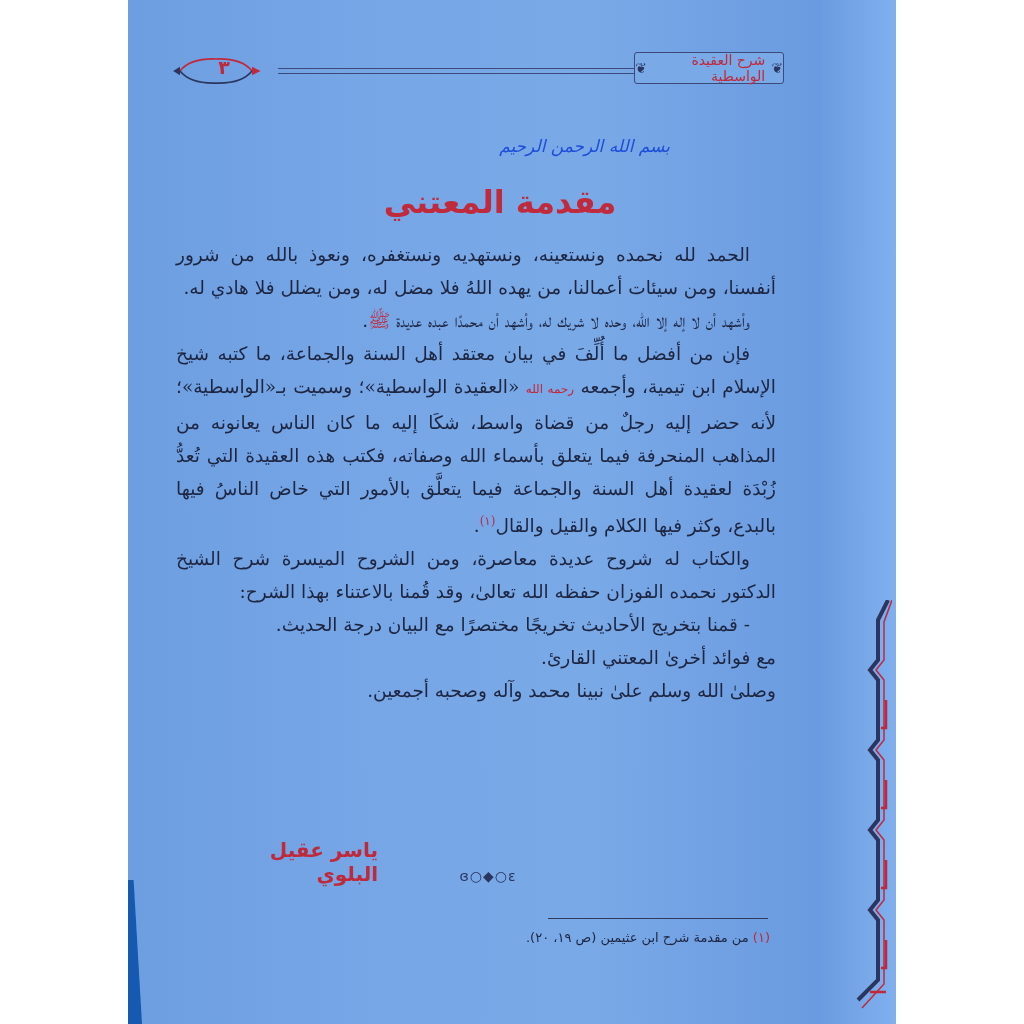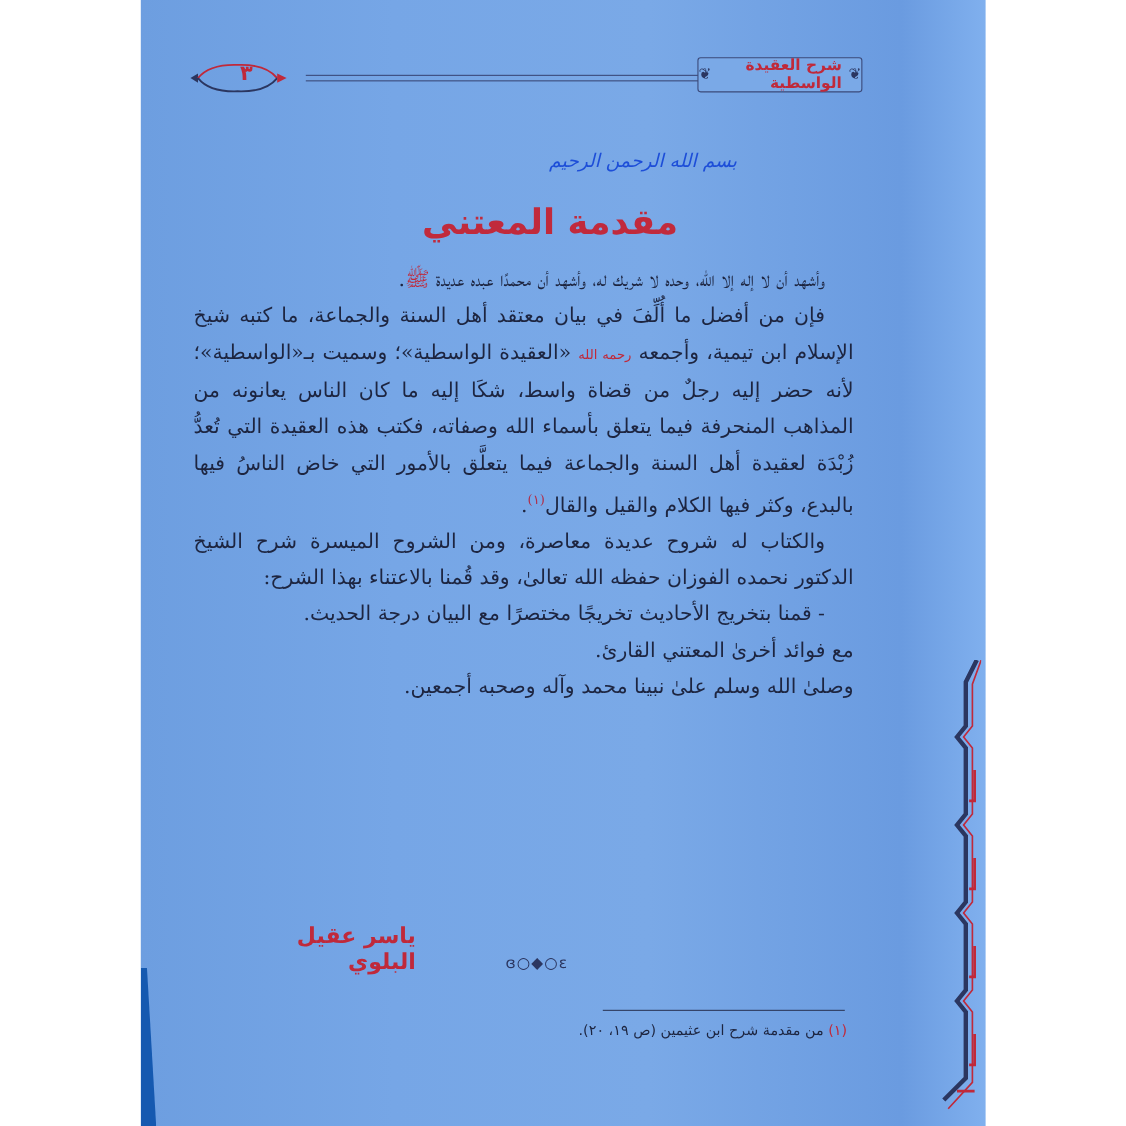--- a/index.html
+++ b/index.html
@@ -30,21 +30,21 @@
     color: #c0293a; font-size: 19px; font-weight: bold;
   }
   .title-box {
     position: absolute; right: 34px; top: 0; width: 148px; height: 30px;
     border: 1.5px solid #3b4a7a; border-radius: 3px;
     background: #7aa9e7;
     display: flex; align-items: center; justify-content: center; gap: 6px;
     direction: rtl;
   }
   .title-box .orn { color: #2b3660; font-size: 14px; }
-  .title-box .running-title { color: #c0293a; font-size: 14px; font-weight: bold; }
+  .title-box .running-title { color: #c0293a; font-size: 14px; font-weight: normal; }
   .basmala {
     position: absolute; left: 330px; top: 136px; width: 340px; text-align: right;
     direction: rtl; color: #1d4ed8; font-family: "DejaVu Serif", serif; font-size: 17px;
     font-style: italic; letter-spacing: 1px;
   }
   .heading {
     position: absolute; left: 360px; top: 183px; width: 280px; text-align: center;
     direction: rtl; color: #c12a3c; font-size: 32px; font-weight: bold;
   }
   .body {
@@ -94,20 +94,21 @@
     <span class="orn">❦</span>
     <span class="running-title">شرح العقيدة الواسطية</span>
     <span class="orn">❦</span>
   </div>
 </div>
 
 <div class="basmala">بسم الله الرحمن الرحيم</div>
 <div class="heading">مقدمة المعتني</div>
 
 <div class="body">
+  <p class="indent">الحمد لله نحمده ونستعينه، ونستهديه ونستغفره، ونعوذ بالله من شرور أنفسنا، ومن سيئات أعمالنا، من يهده اللهُ فلا مضل له، ومن يضلل فلا هادي له.</p>
   <p class="indent"><span>وأشهد أن لا إله إلا الله، وحده لا شريك له، وأشهد أن محمدًا عبده عديدة</span> <span class="red">ﷺ</span>.</p>
   <p class="indent"><span>فإن من أفضل ما أُلِّفَ في بيان معتقد أهل السنة والجماعة، ما كتبه شيخ الإسلام ابن تيمية، وأجمعه</span> <span class="red" style="font-size:12px">رحمه الله</span> <span>«العقيدة الواسطية»؛ وسميت بـ«الواسطية»؛ لأنه حضر إليه رجلٌ من قضاة واسط، شكَا إليه ما كان الناس يعانونه من المذاهب المنحرفة فيما يتعلق بأسماء الله وصفاته، فكتب هذه العقيدة التي تُعدُّ زُبْدَة لعقيدة أهل السنة والجماعة فيما يتعلَّق بالأمور التي خاض الناسُ فيها بالبدع، وكثر فيها الكلام والقيل والقال</span><span class="sup">(١)</span>.</p>
   <p class="indent">والكتاب له شروح عديدة معاصرة، ومن الشروح الميسرة شرح الشيخ الدكتور نحمده الفوزان حفظه الله تعالىٰ، وقد قُمنا بالاعتناء بهذا الشرح:</p>
   <p class="indent">- قمنا بتخريج الأحاديث تخريجًا مختصرًا مع البيان درجة الحديث.</p>
   <p>مع فوائد أخرىٰ المعتني القارئ.</p>
   <p>وصلىٰ الله وسلم علىٰ نبينا محمد وآله وصحبه أجمعين.</p>
 </div>
 
 <div class="signature">ياسر عقيل البلوي</div>
 <div class="fleuron">ɞ○◆○ɛ</div>

